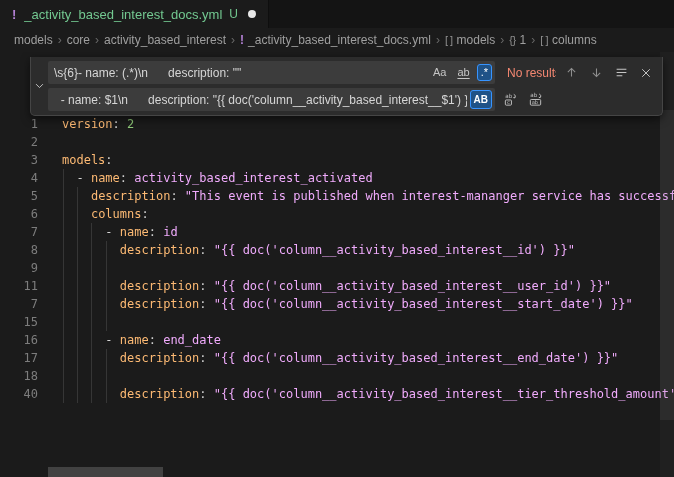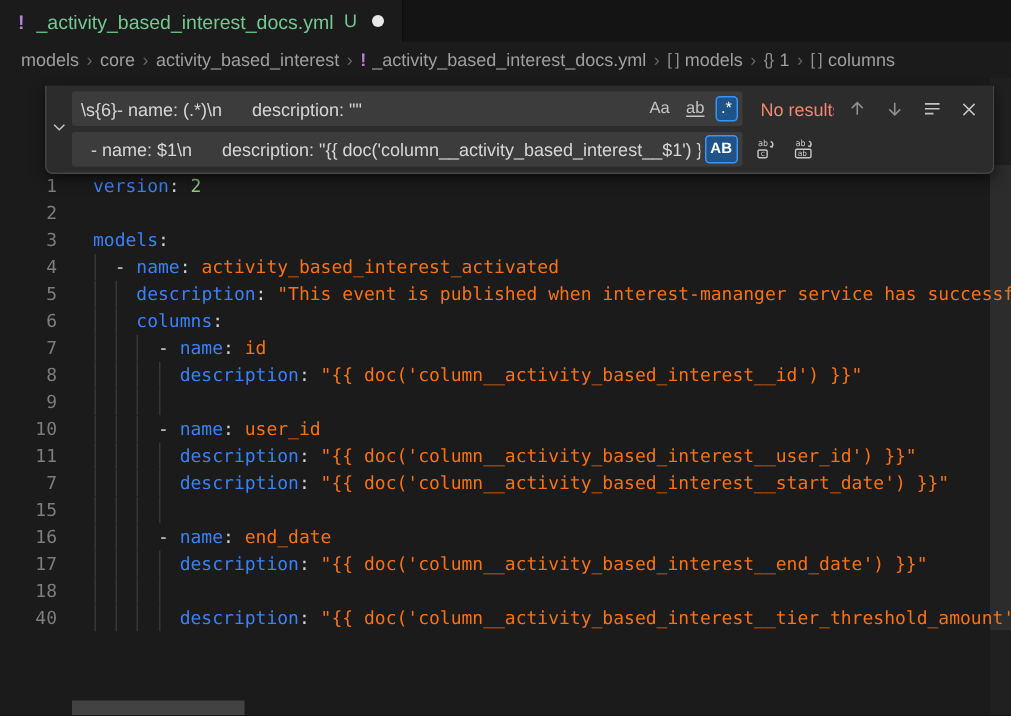--- a/index.html
+++ b/index.html
@@ -24,23 +24,23 @@
   .ci-warning{color:#b481d6;font-weight:700;}
   .ci-symbol{color:#8f8f8f;font-size:11px;letter-spacing:-0.5px;}
 
   
   .editor{position:absolute;top:52px;left:0;right:0;bottom:0;background:#1b1b1b;overflow:hidden;}
   .code{position:absolute;top:63px;left:0;right:0;font:12px/18px "DejaVu Sans Mono",monospace;}
   .line{display:flex;height:18px;}
   .ln{width:38px;text-align:right;color:#7d7d7d;flex:none;}
   .lc{margin-left:24px;position:relative;white-space:pre;flex:1;overflow:hidden;}
   .guide{position:absolute;top:0;bottom:0;width:1px;background:rgba(255,255,255,0.12);}
-  .tk-k{color:#3b82f6;}  
+  .tk-k{color:#fdba74;}  
   .tk-p{color:#cfcfcf;}  
-  .tk-s{color:#f97316;}  
+  .tk-s{color:#f0abfc;}  
   .tk-n{color:#8fc978;}  
   .tk-w{color:#d4d4d4;}  
 
   
   .vscroll{position:absolute;right:0;top:0;bottom:0;width:14px;background:rgba(255,255,255,0.025);}
   .vthumb{position:absolute;left:0;right:0;top:58px;height:310px;background:rgba(121,121,121,0.14);}
   .hscroll{position:absolute;left:48px;right:14px;bottom:0;height:10px;}
   .hthumb{position:absolute;left:0;top:0;width:115px;height:10px;background:rgba(121,121,121,0.42);}
 
   
@@ -144,24 +144,20 @@
         </div>
         <div class="line">
           <div class="ln">8</div>
           <div class="lc"><span class="guide" style="left: calc(0ch + 0.5px);"></span><span class="guide" style="left: calc(2ch + 0.5px);"></span><span class="guide" style="left: calc(4ch + 0.5px);"></span><span class="guide" style="left: calc(6ch + 0.5px);"></span><span class="tk-w">        </span><span class="tk-k">description</span><span class="tk-p">:</span><span class="tk-s"> "{{ doc('column__activity_based_interest__id') }}"</span></div>
         </div>
         <div class="line">
           <div class="ln">9</div>
           <div class="lc"><span class="guide" style="left: calc(0ch + 0.5px);"></span><span class="guide" style="left: calc(2ch + 0.5px);"></span><span class="guide" style="left: calc(4ch + 0.5px);"></span><span class="guide" style="left: calc(6ch + 0.5px);"></span></div>
         </div>
         <div class="line">
-          <div class="ln">10</div>
-          <div class="lc"><span class="guide" style="left: calc(0ch + 0.5px);"></span><span class="guide" style="left: calc(2ch + 0.5px);"></span><span class="guide" style="left: calc(4ch + 0.5px);"></span><span class="tk-w">      - </span><span class="tk-k">name</span><span class="tk-p">:</span><span class="tk-s"> user_id</span></div>
-        </div>
-        <div class="line">
           <div class="ln">11</div>
           <div class="lc"><span class="guide" style="left: calc(0ch + 0.5px);"></span><span class="guide" style="left: calc(2ch + 0.5px);"></span><span class="guide" style="left: calc(4ch + 0.5px);"></span><span class="guide" style="left: calc(6ch + 0.5px);"></span><span class="tk-w">        </span><span class="tk-k">description</span><span class="tk-p">:</span><span class="tk-s"> "{{ doc('column__activity_based_interest__user_id') }}"</span></div>
         </div>
         <div class="line">
           <div class="ln">7</div>
           <div class="lc"><span class="guide" style="left: calc(0ch + 0.5px);"></span><span class="guide" style="left: calc(2ch + 0.5px);"></span><span class="guide" style="left: calc(4ch + 0.5px);"></span><span class="guide" style="left: calc(6ch + 0.5px);"></span><span class="tk-w">        </span><span class="tk-k">description</span><span class="tk-p">:</span><span class="tk-s"> "{{ doc('column__activity_based_interest__start_date') }}"</span></div>
         </div>
         <div class="line">
           <div class="ln">15</div>
           <div class="lc"><span class="guide" style="left: calc(0ch + 0.5px);"></span><span class="guide" style="left: calc(2ch + 0.5px);"></span><span class="guide" style="left: calc(4ch + 0.5px);"></span><span class="guide" style="left: calc(6ch + 0.5px);"></span></div>

